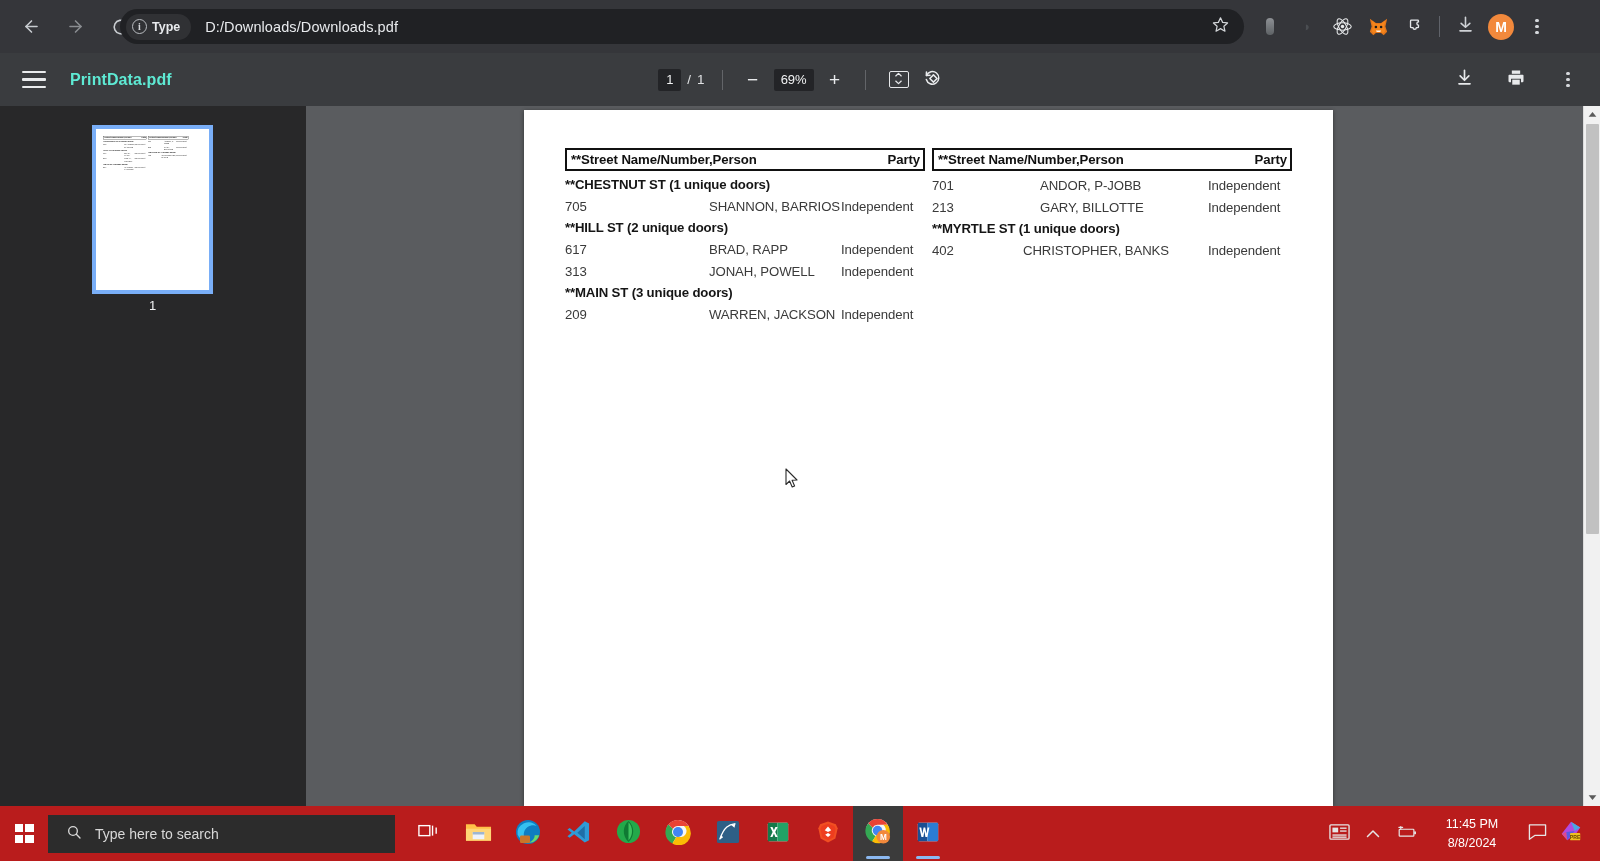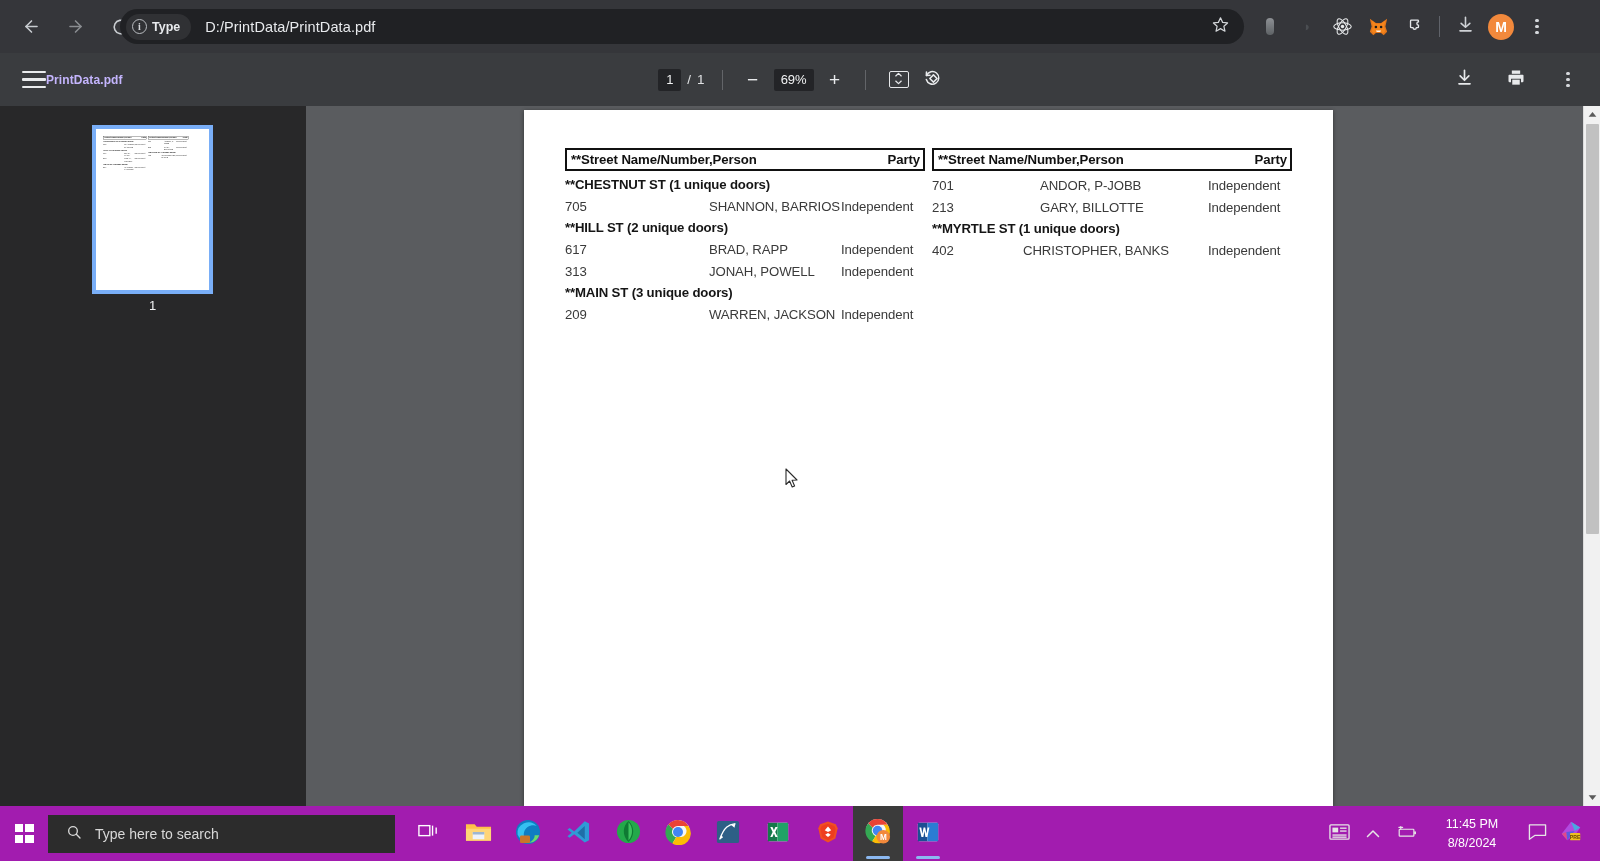--- a/index.html
+++ b/index.html
@@ -114,22 +114,23 @@
     background: #3a3c3f;
     display: flex; align-items: center;
   }
   .hamburger {
     margin-left: 22px;
     width: 24px; height: 18px;
     display: flex; flex-direction: column; justify-content: space-between;
   }
   .hamburger i { display: block; height: 2.4px; background: #e9ebed; border-radius: 1px; }
   .pdf-title {
-    color: #c4b5fd;
-    font-size: 12px;
+    margin-left: 24px;
+    color: #5eead4;
+    font-size: 16px;
     font-weight: bold;
     letter-spacing: 0.1px;
   }
   .pdf-center {
     position: absolute; left: 0; right: 0; top: 0;
     height: 53px;
     display: flex; align-items: center; justify-content: center;
     gap: 0px;
   }
   .page-box {
@@ -290,21 +291,21 @@
     position: absolute; left: 0; bottom: 0;
     width: 17px; height: 17px;
     display: flex; align-items: center; justify-content: center;
     color: #5a5a5a;
   }
 
   
   .taskbar {
     position: absolute; left: 0; bottom: 0;
     width: 1600px; height: 55px;
-    background: #a21caf;
+    background: #b91c1c;
     display: flex; align-items: center;
   }
   .start-btn {
     width: 48px; height: 55px;
     display: flex; align-items: center; justify-content: center;
   }
   .win-logo {
     width: 19px; height: 19px;
     display: grid;
     grid-template-columns: 1fr 1fr;
@@ -381,21 +382,21 @@
           <polyline points="21 3.5 21 9 15.6 9"></polyline>
         </svg>
     </span>
   </div>
 
   <div class="omnibox">
     <div class="file-chip">
       <span class="info-glyph">i</span>
       <span>Type</span>
     </div>
-    <span class="url-text">D:/PrintData/PrintData.pdf</span>
+    <span class="url-text">D:/Downloads/Downloads.pdf</span>
     <div class="star-btn">
       <span>
         <svg width="17" height="17" viewBox="0 0 24 24" fill="none" stroke="currentColor" stroke-width="1.7" stroke-linejoin="round">
             <polygon points="12 2.6 15 9 22 9.8 16.8 14.5 18.3 21.4 12 17.8 5.7 21.4 7.2 14.5 2 9.8 9 9"></polygon>
           </svg>
       </span>
     </div>
   </div>
 
   <div class="tb-icons">

